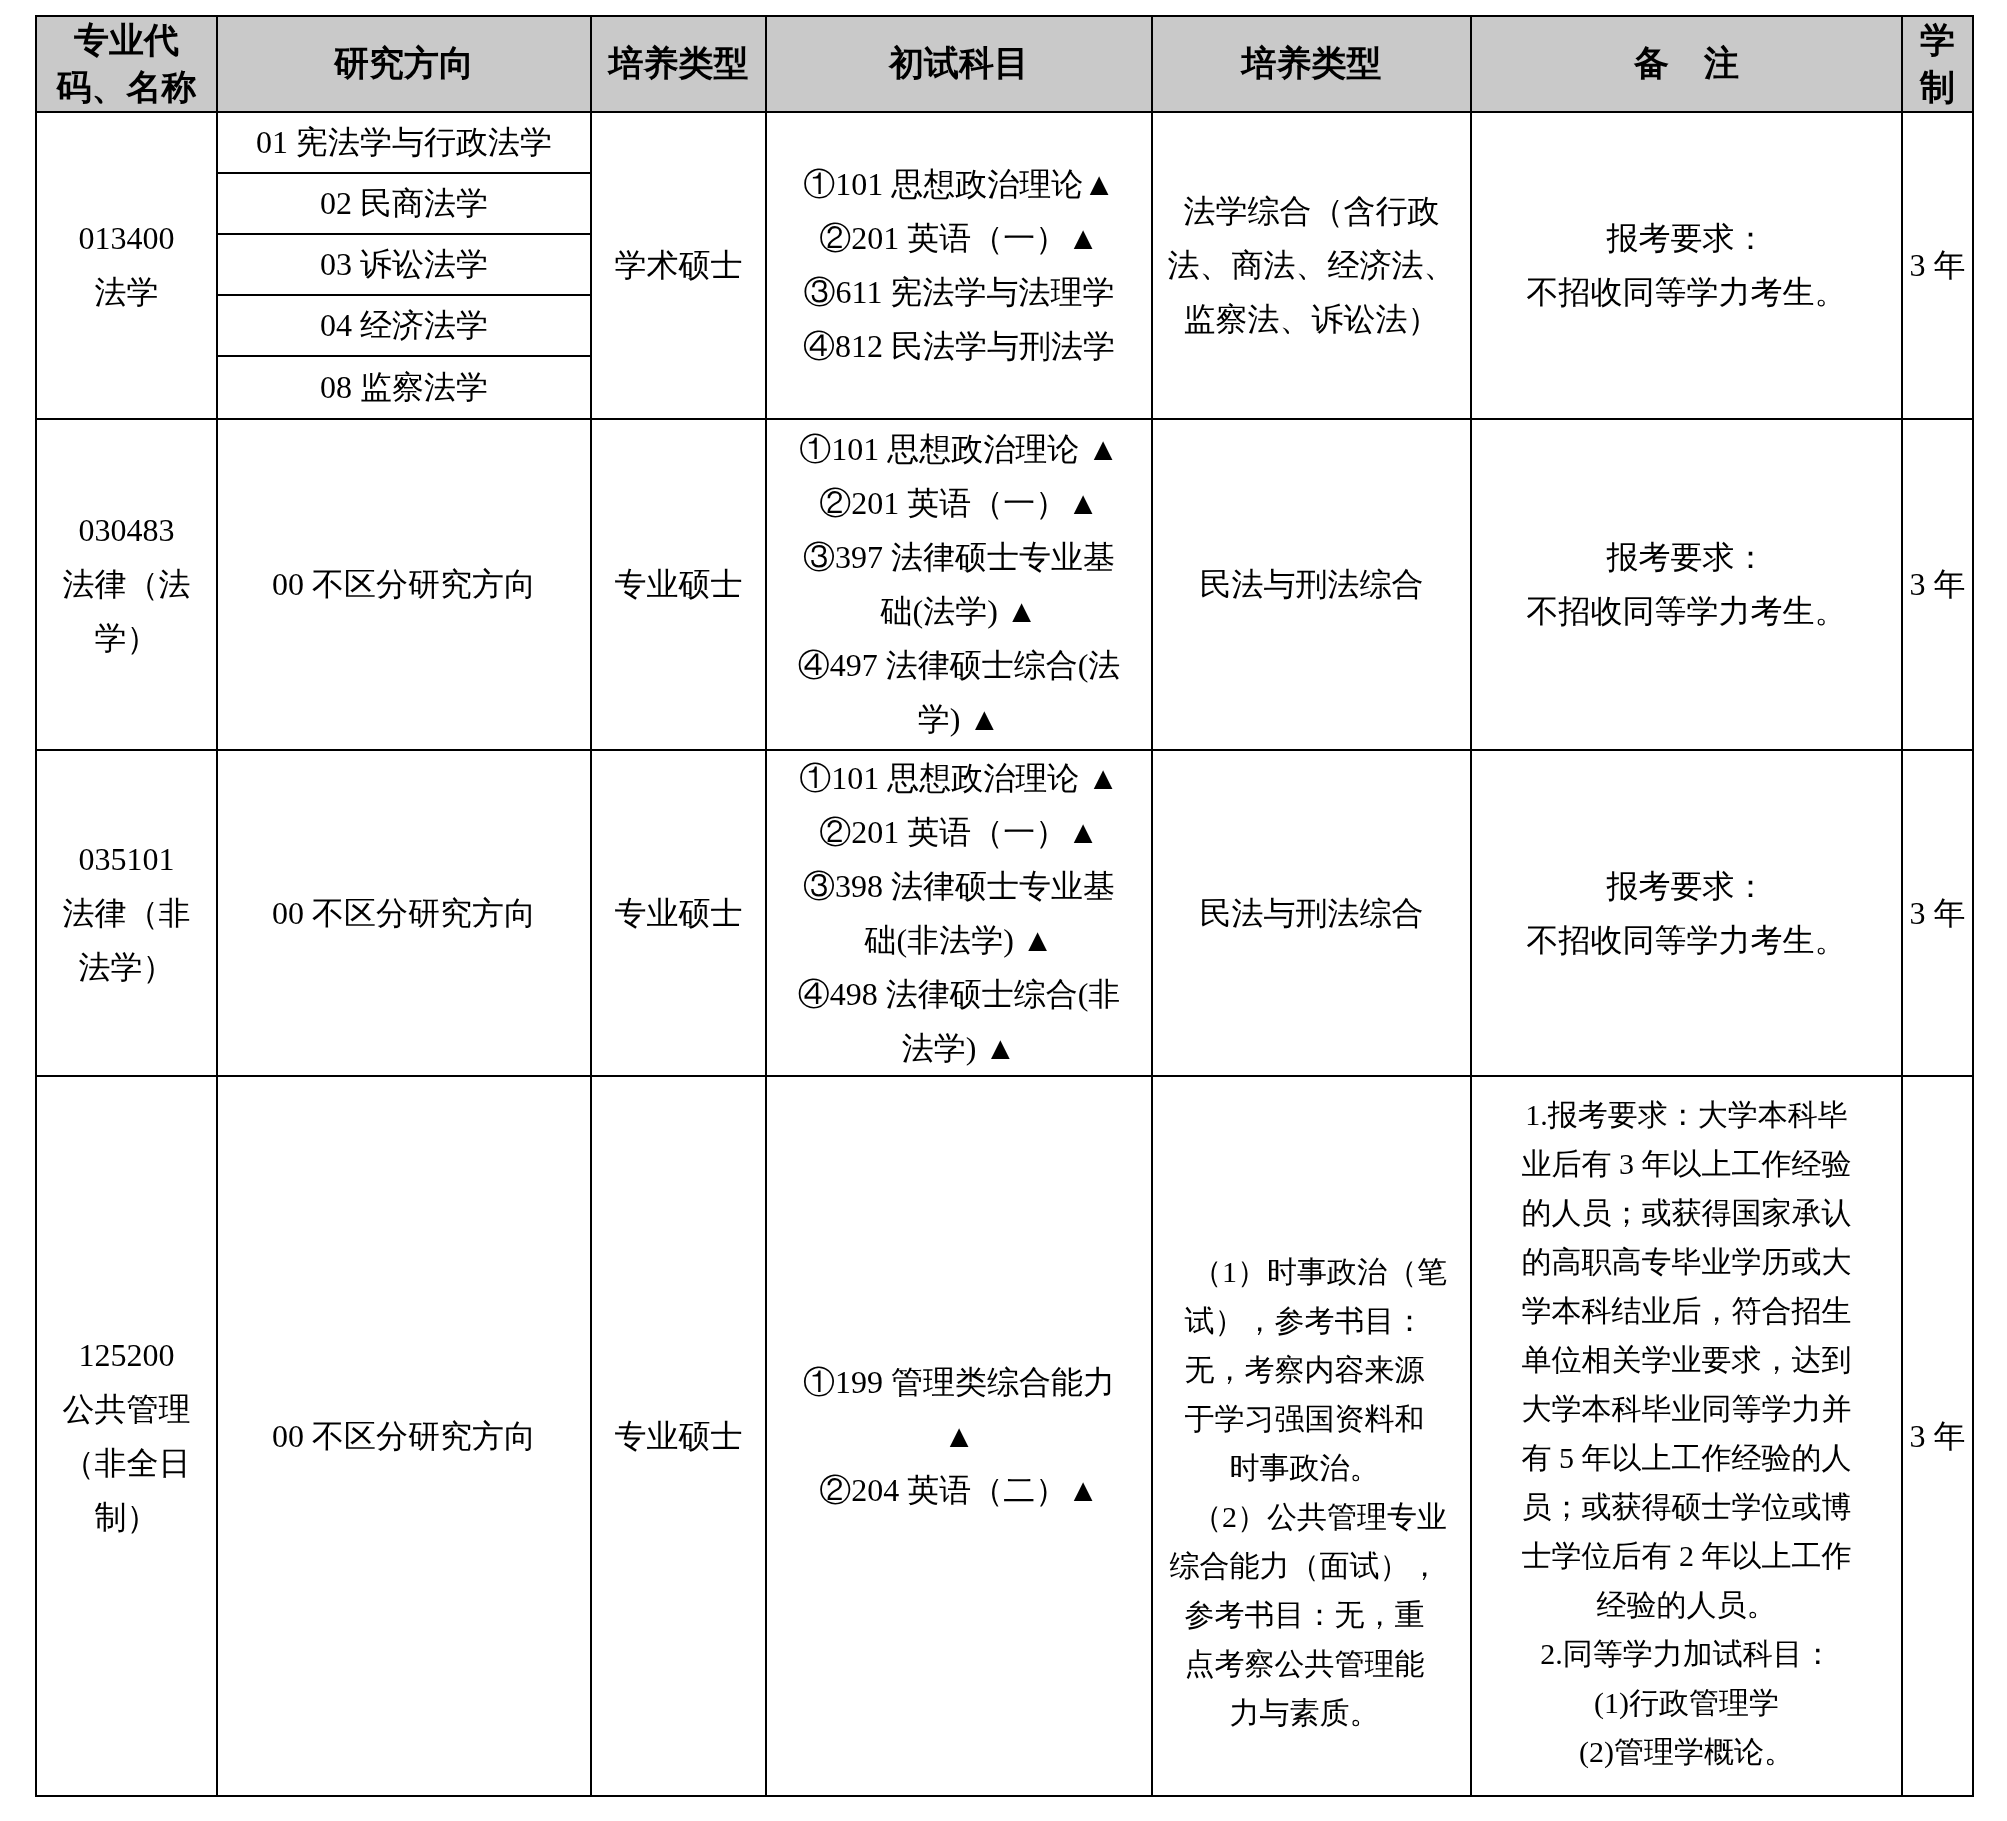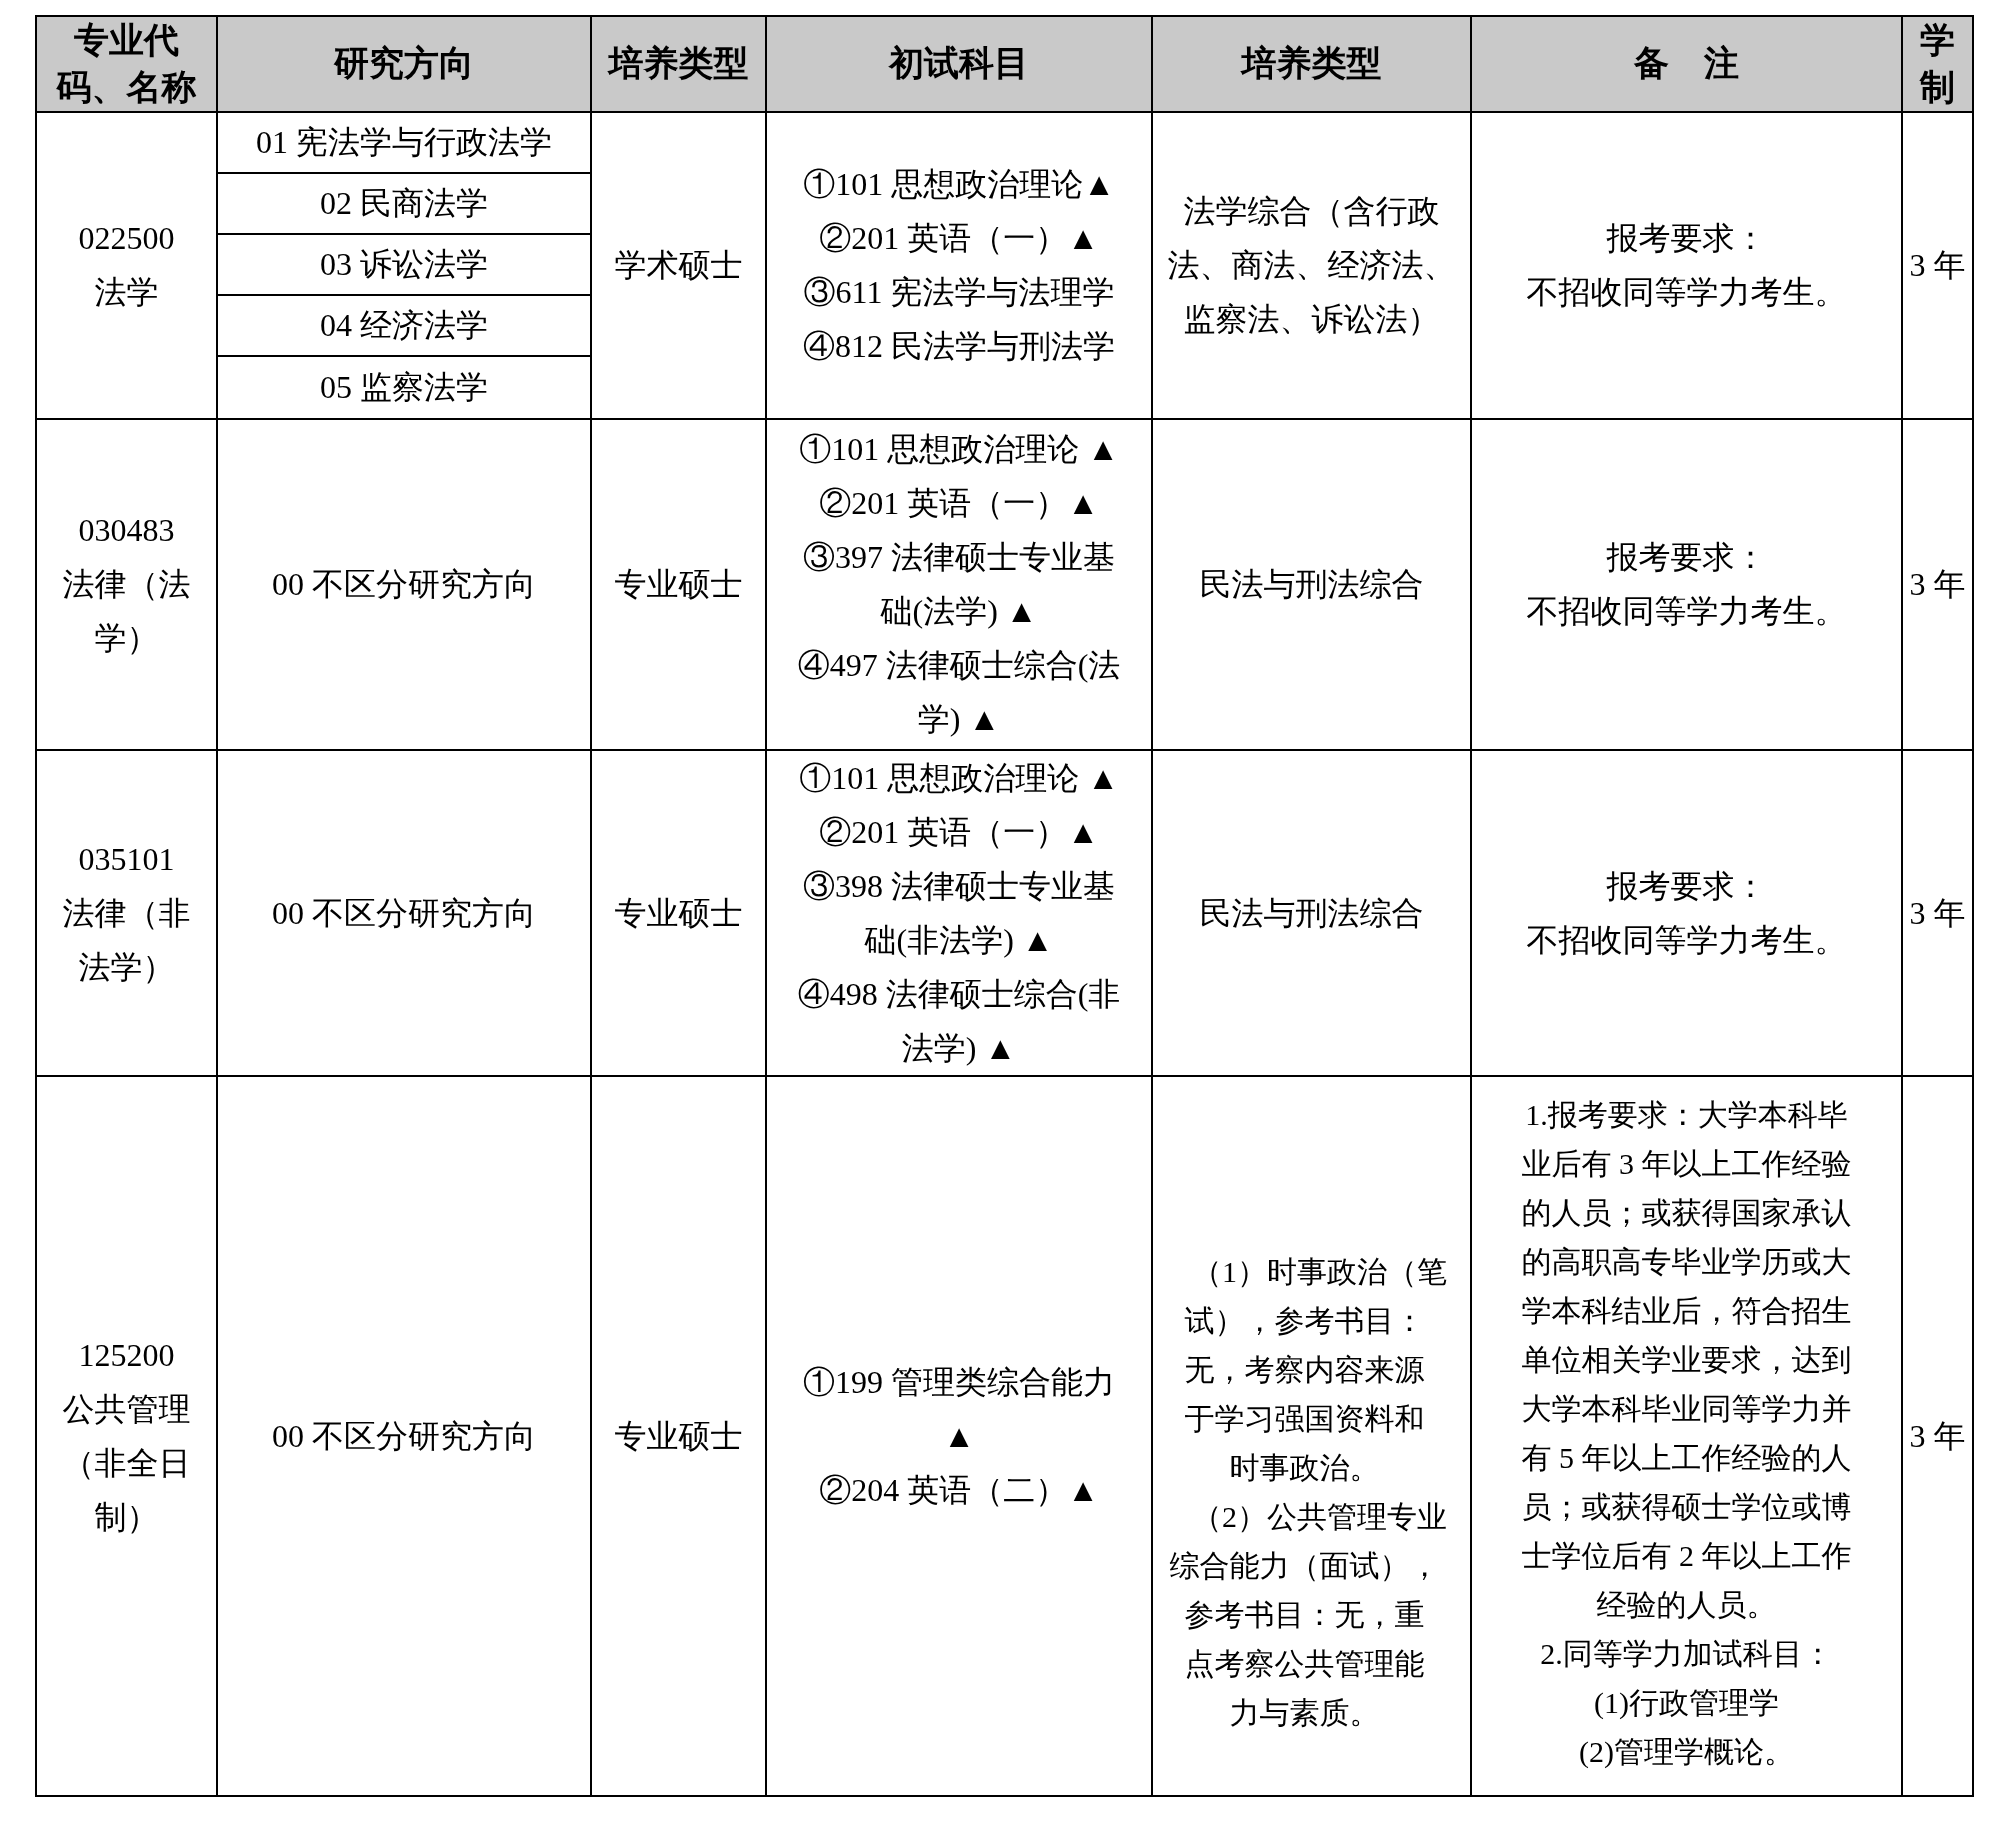--- a/index.html
+++ b/index.html
@@ -64,21 +64,21 @@
 码、名称</td>
     <td class="th">研究方向</td>
     <td class="th">培养类型</td>
     <td class="th">初试科目</td>
     <td class="th">培养类型</td>
     <td class="th">备　注</td>
     <td class="th">学制</td>
   </tr>
 
   <tr class="sub">
-    <td class="center" rowspan="5">022500
+    <td class="center" rowspan="5">013400
 法学</td>
     <td class="left">01 宪法学与行政法学</td>
     <td class="center" rowspan="5">学术硕士</td>
     <td class="left" rowspan="5">①101 思想政治理论▲
 ②201 英语（一）▲
 ③611 宪法学与法理学
 ④812 民法学与刑法学</td>
     <td class="left" rowspan="5" style="padding:0 2.9px;">法学综合（含行政
 法、商法、经济法、
 监察法、诉讼法）</td>
@@ -89,21 +89,21 @@
   <tr class="sub">
     <td class="left">02 民商法学</td>
   </tr>
   <tr class="sub">
     <td class="left">03 诉讼法学</td>
   </tr>
   <tr class="sub">
     <td class="left">04 经济法学</td>
   </tr>
   <tr class="sub" style="height:63px;">
-    <td class="left">05 监察法学</td>
+    <td class="left">08 监察法学</td>
   </tr>
 
   <tr class="r2">
     <td class="left">030483
 法律（法
 学）</td>
     <td class="left">00 不区分研究方向</td>
     <td class="center">专业硕士</td>
     <td class="left">①101 思想政治理论 ▲
 ②201 英语（一）▲

